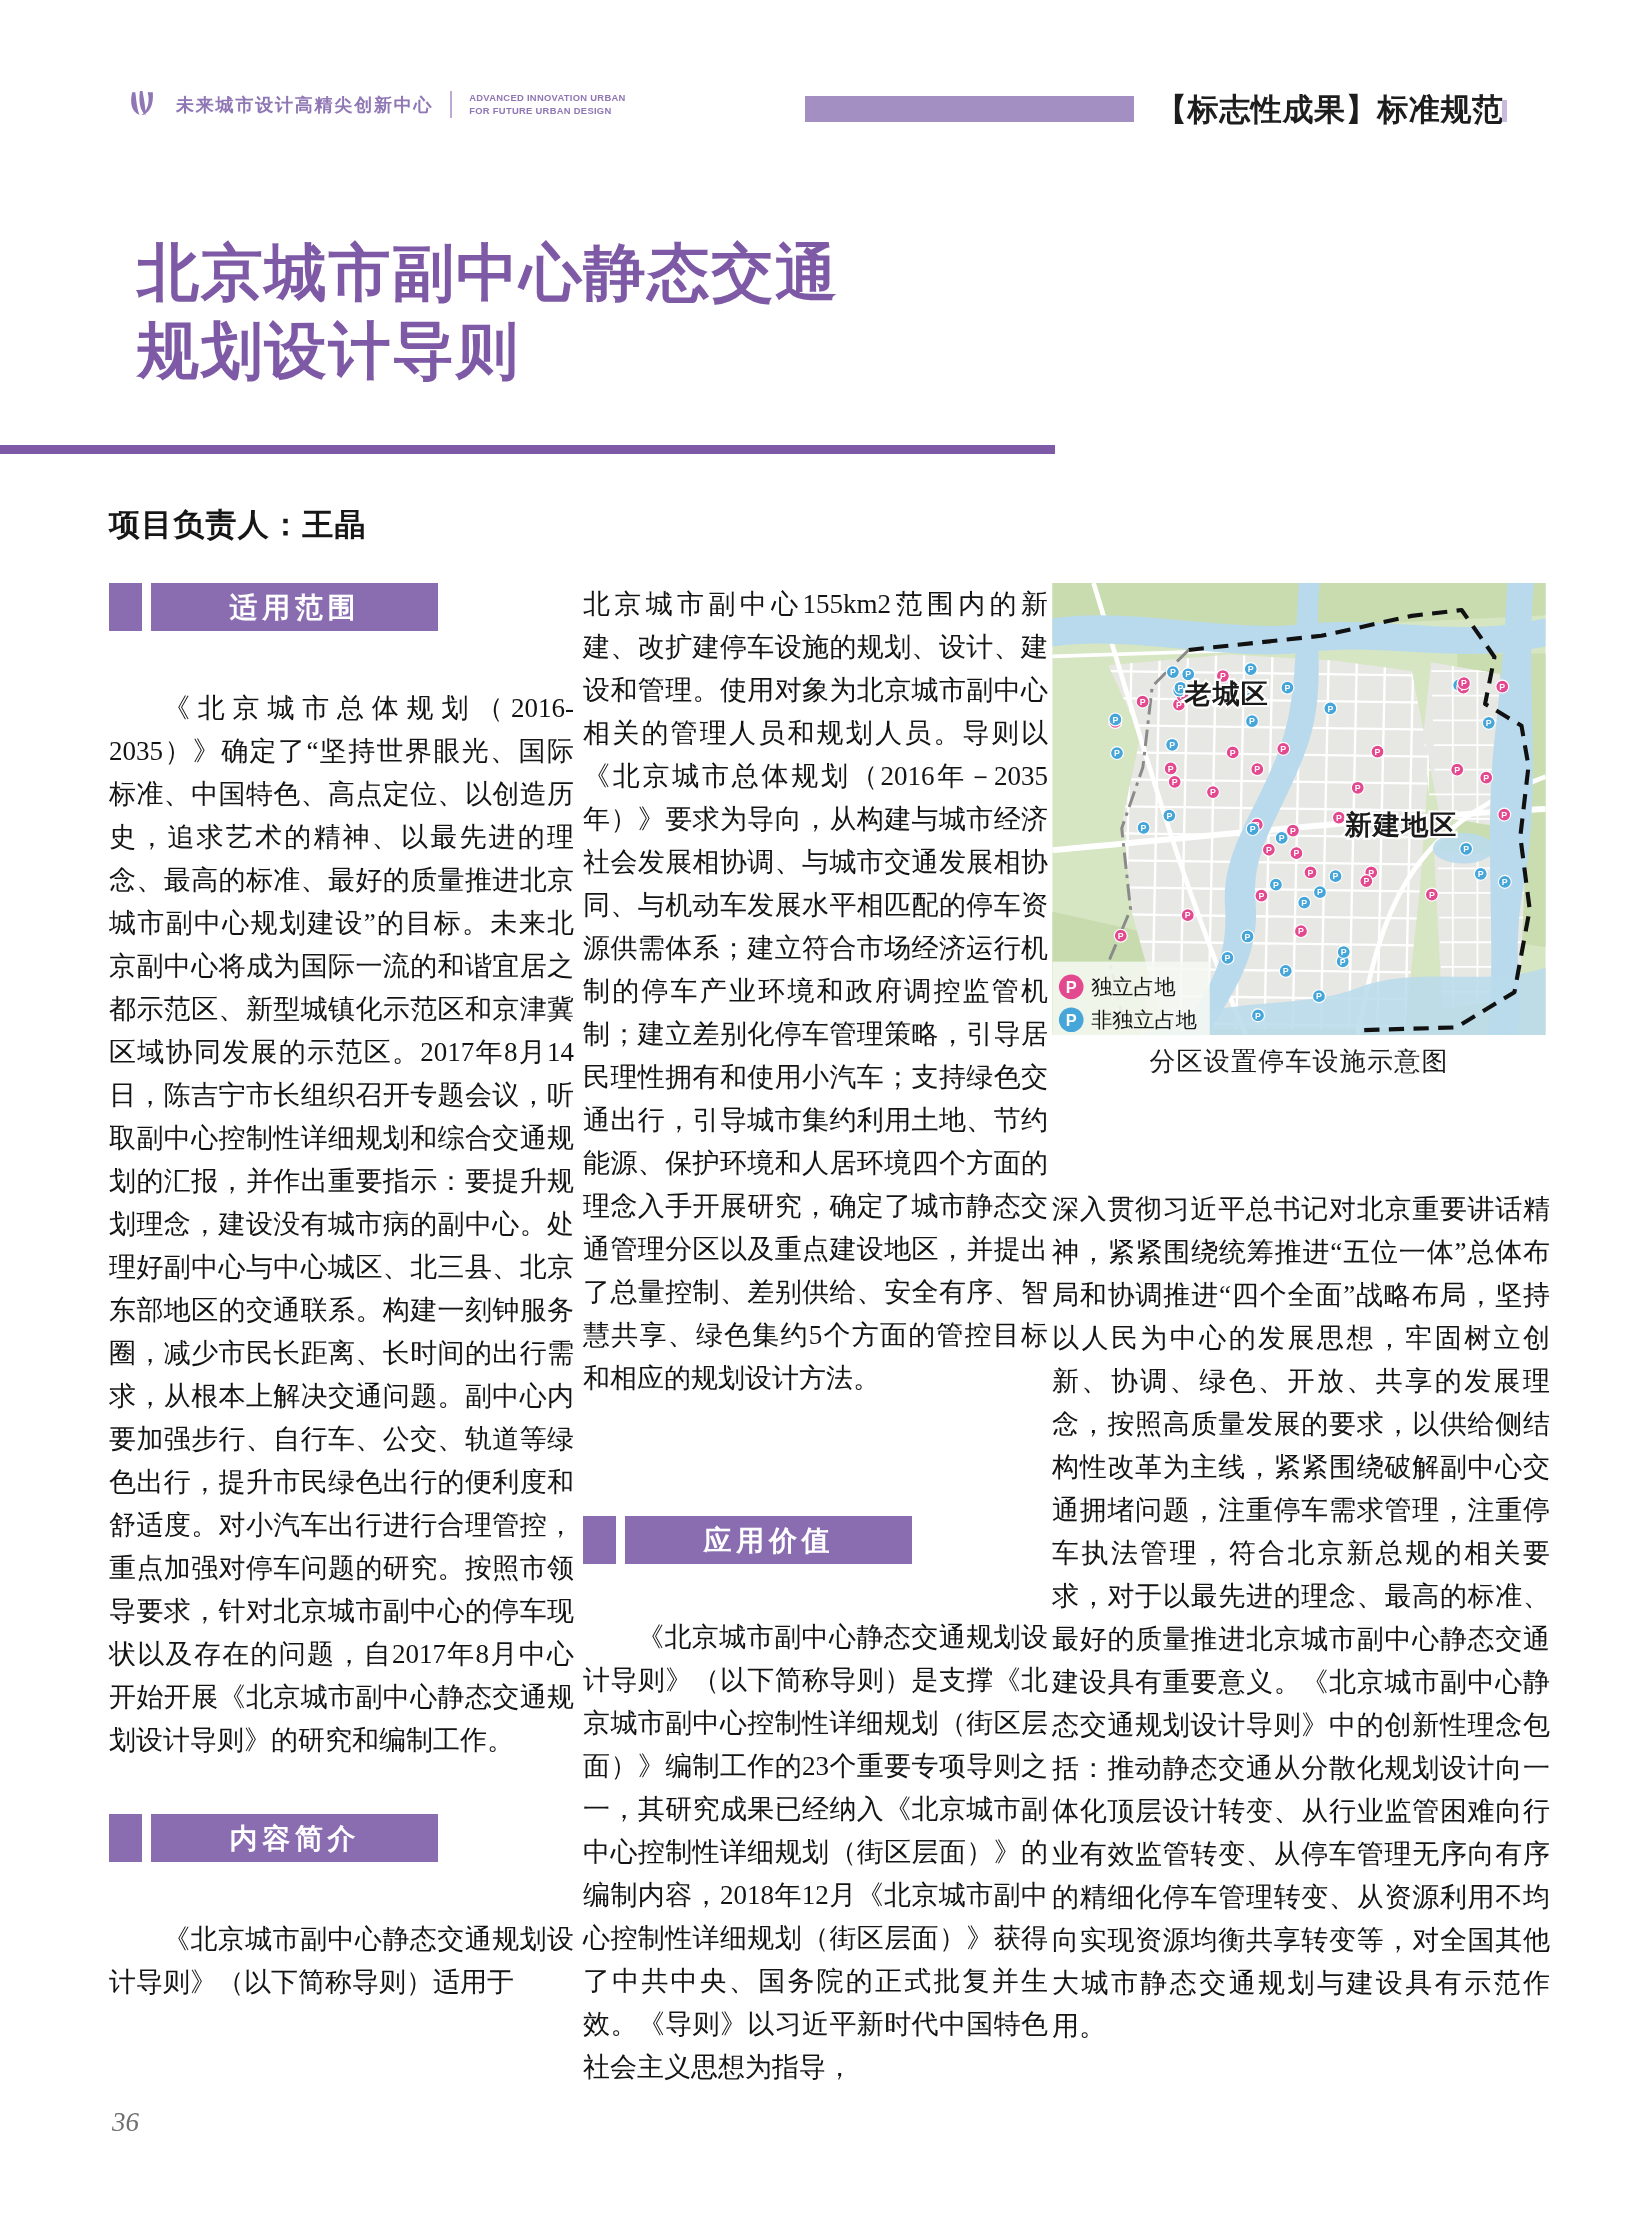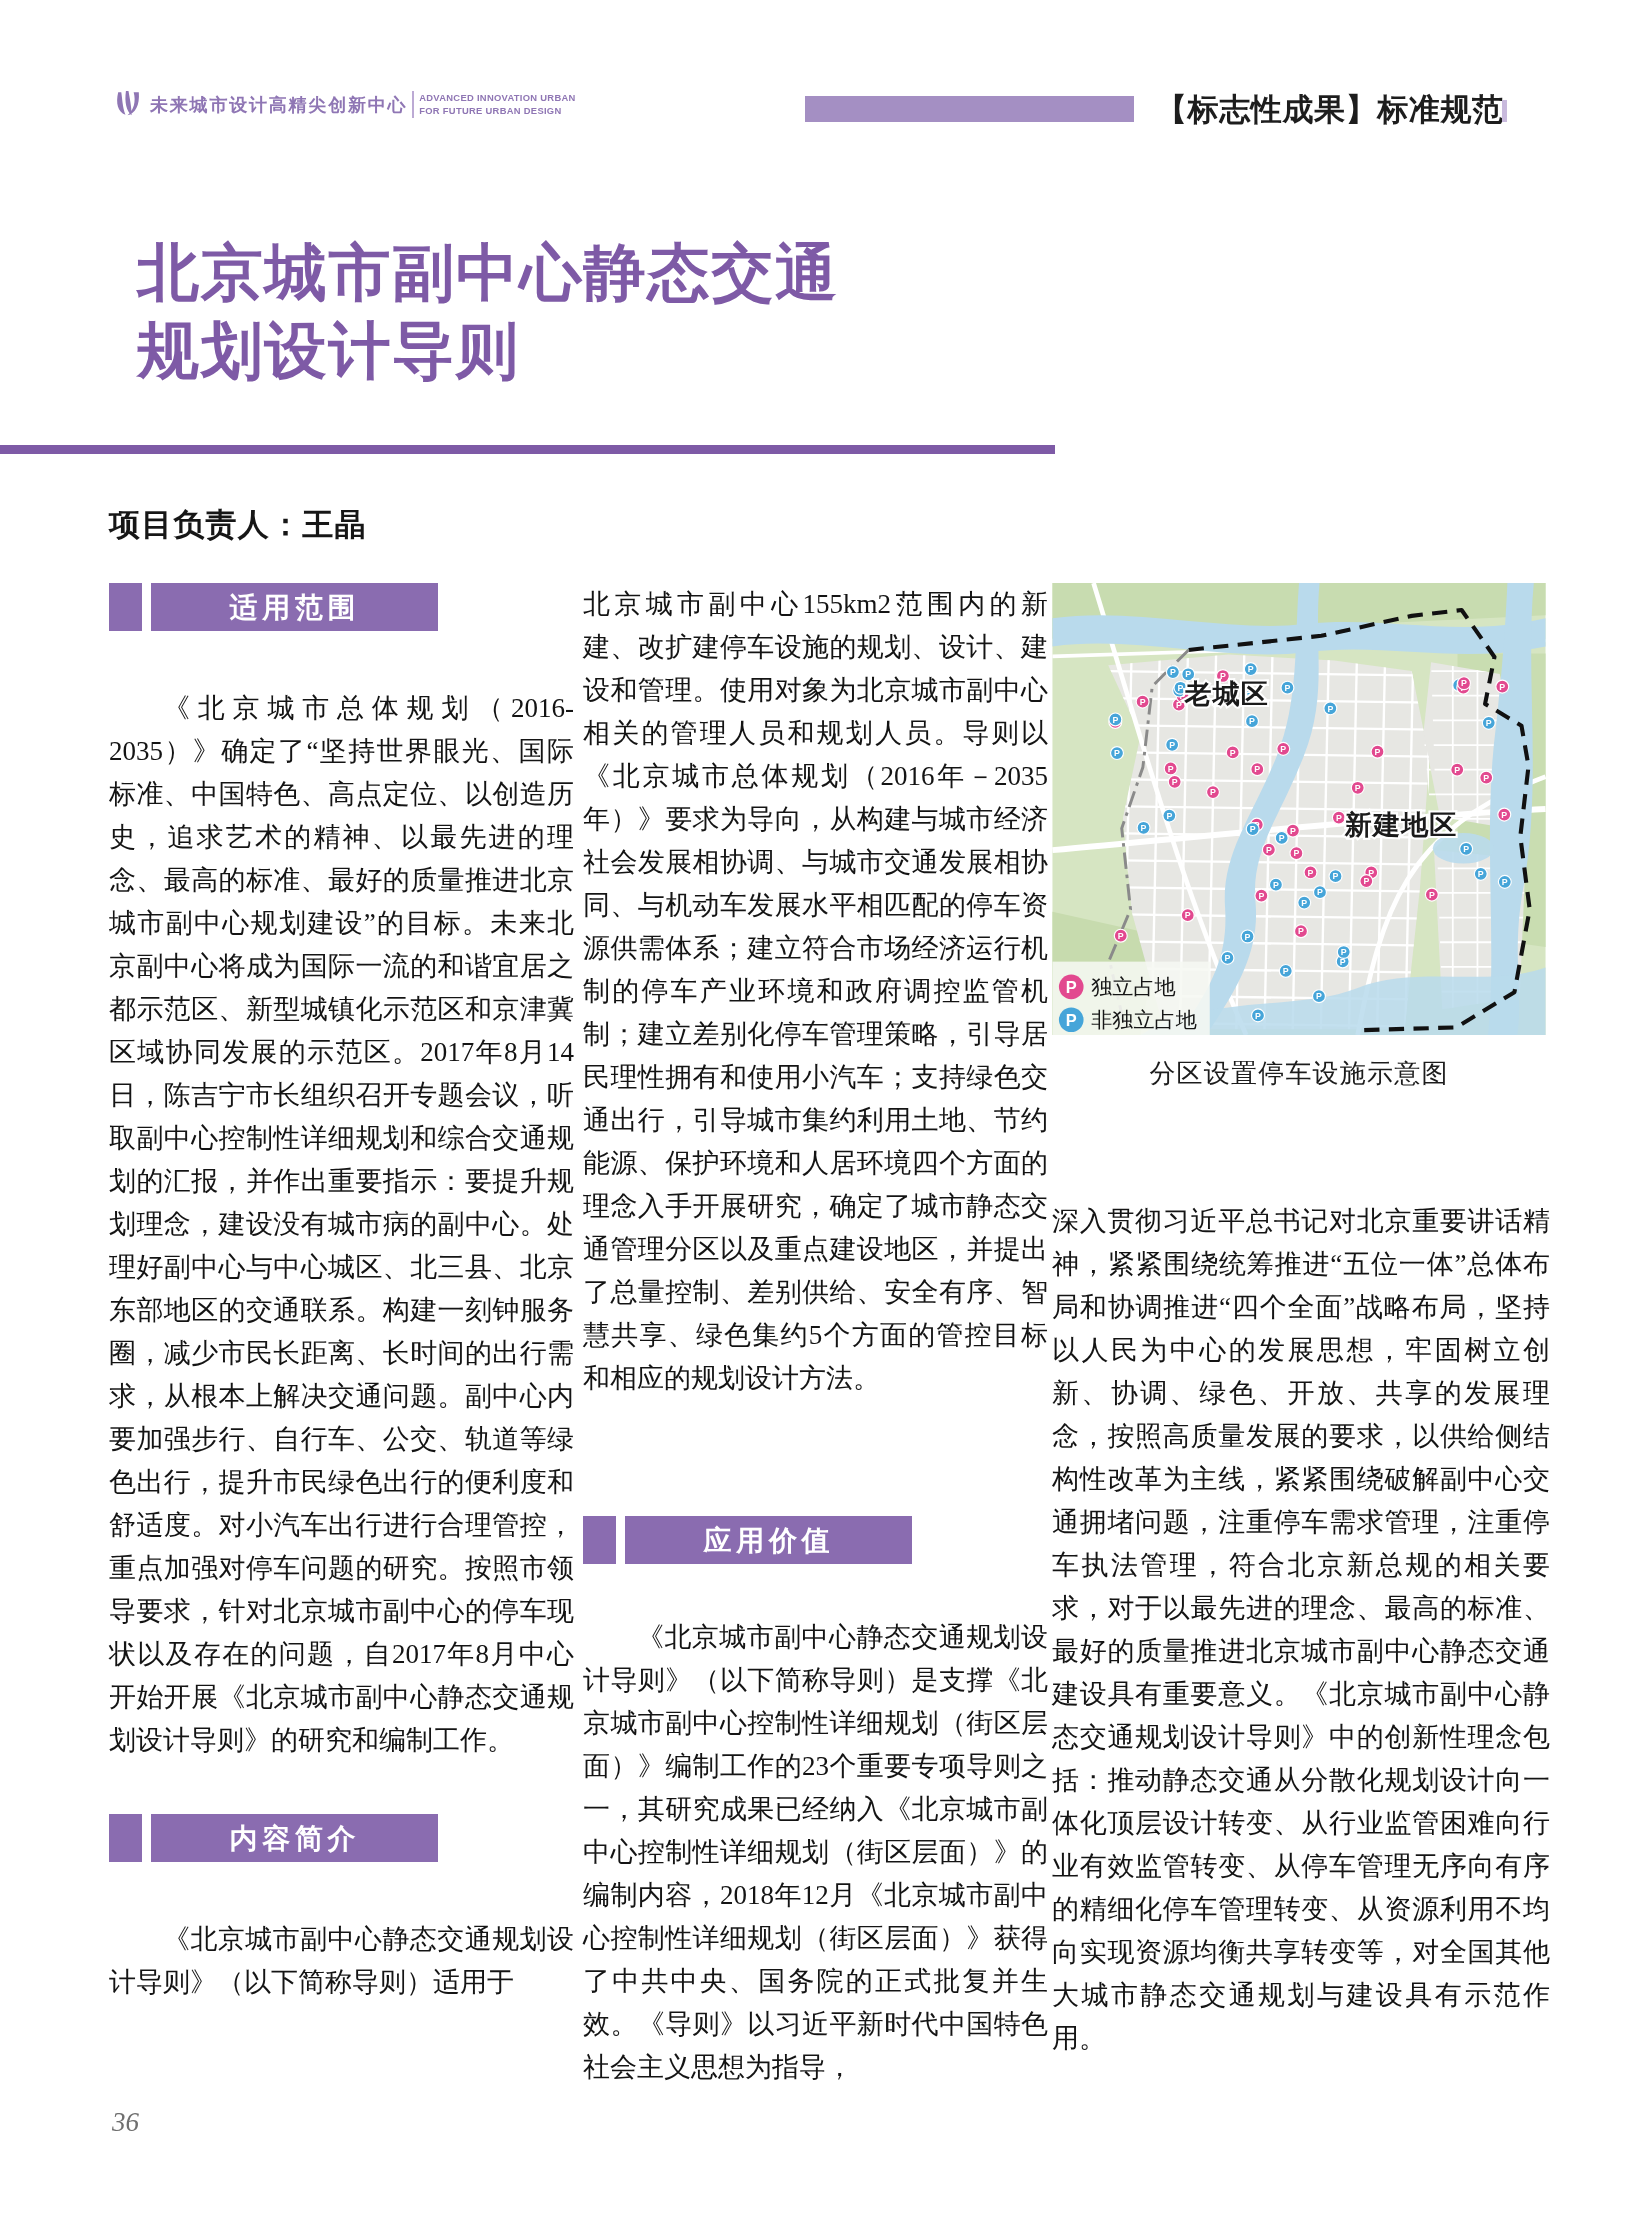--- a/index.html
+++ b/index.html
@@ -1,21 +1,21 @@
 <!DOCTYPE html>
 <html style="font-size:9.4px"><head>
 <meta charset="utf-8">
 <style>
   html,body { margin:0; padding:0; background:#9a9a9a; }
   .page {
     position:relative; width:1647px; height:2227px; background:#ffffff;
     font-family:"Liberation Serif","DejaVu Serif",serif; color:#141414; overflow:hidden;
   }
   
-  .brand { position:absolute; left:112px; top:88px; display:flex; align-items:center; gap:5px; color:#8f76b4; }
+  .brand { position:absolute; left:126px; top:88px; display:flex; align-items:center; gap:17px; color:#8f76b4; }
   .brand-icon { width:33px; height:33px; flex:0 0 auto; }
   .brand-zh { font-family:"Liberation Sans",sans-serif; font-weight:bold; font-size:18px; letter-spacing:1.8px; white-space:nowrap; }
   .brand-sep { width:1.8px; height:27px; background:#bcaad4; }
   .brand-en { font-family:"Liberation Sans",sans-serif; font-weight:bold; font-size:9.4px; line-height:12.3px; letter-spacing:0.3px; }
   .cat-bar  { position:absolute; left:805px; top:96px; width:329px; height:26px; background:#a48fc3; }
   .cat-label{ position:absolute; left:1156px; top:89px; font-family:"Liberation Sans",sans-serif;
               font-weight:bold; font-size:31px; color:#1d1d1d; letter-spacing:0.6px; white-space:nowrap; }
   .cat-tick { position:absolute; left:1502px; top:100px; width:5.3px; height:22px; background:#c9badd; }
   
   .page-title { position:absolute; left:108px; top:234px; font-family:"Liberation Sans",sans-serif;
@@ -36,21 +36,21 @@
   .sec-sq  { width:33px; background:#8a6cb0; flex:0 0 auto; }
   .sec-box { width:287px; margin-left:9.4px; background:#8a6cb0; color:#ffffff; display:flex;
              align-items:center; justify-content:center; font-family:"Liberation Sans",sans-serif;
              font-weight:bold; font-size:28px; letter-spacing:4.7px; }
   .sec-intro { margin-top:52px; }
   .sec-value { margin-top:116px; }
   .after-value { margin-top:52px; }
   
   .figure { width:494px; }
   .map-svg { display:block; width:494px; height:452px; }
-  .fig-caption { margin-top:22px; text-align:center; font-size:26px; line-height:33px; color:#1c1c1c; letter-spacing:1.2px; }
+  .fig-caption { margin-top:10px; text-align:center; font-size:26px; line-height:33px; color:#1c1c1c; letter-spacing:1.2px; }
   .right-body { margin-top:110px; }
   
   .page-number { position:absolute; left:112px; top:2107px; font-style:italic; font-size:27px; color:#6f6f6f; }
 </style>
 </head>
 <body>
 
 <div class="page">
 
   <div class="brand">

